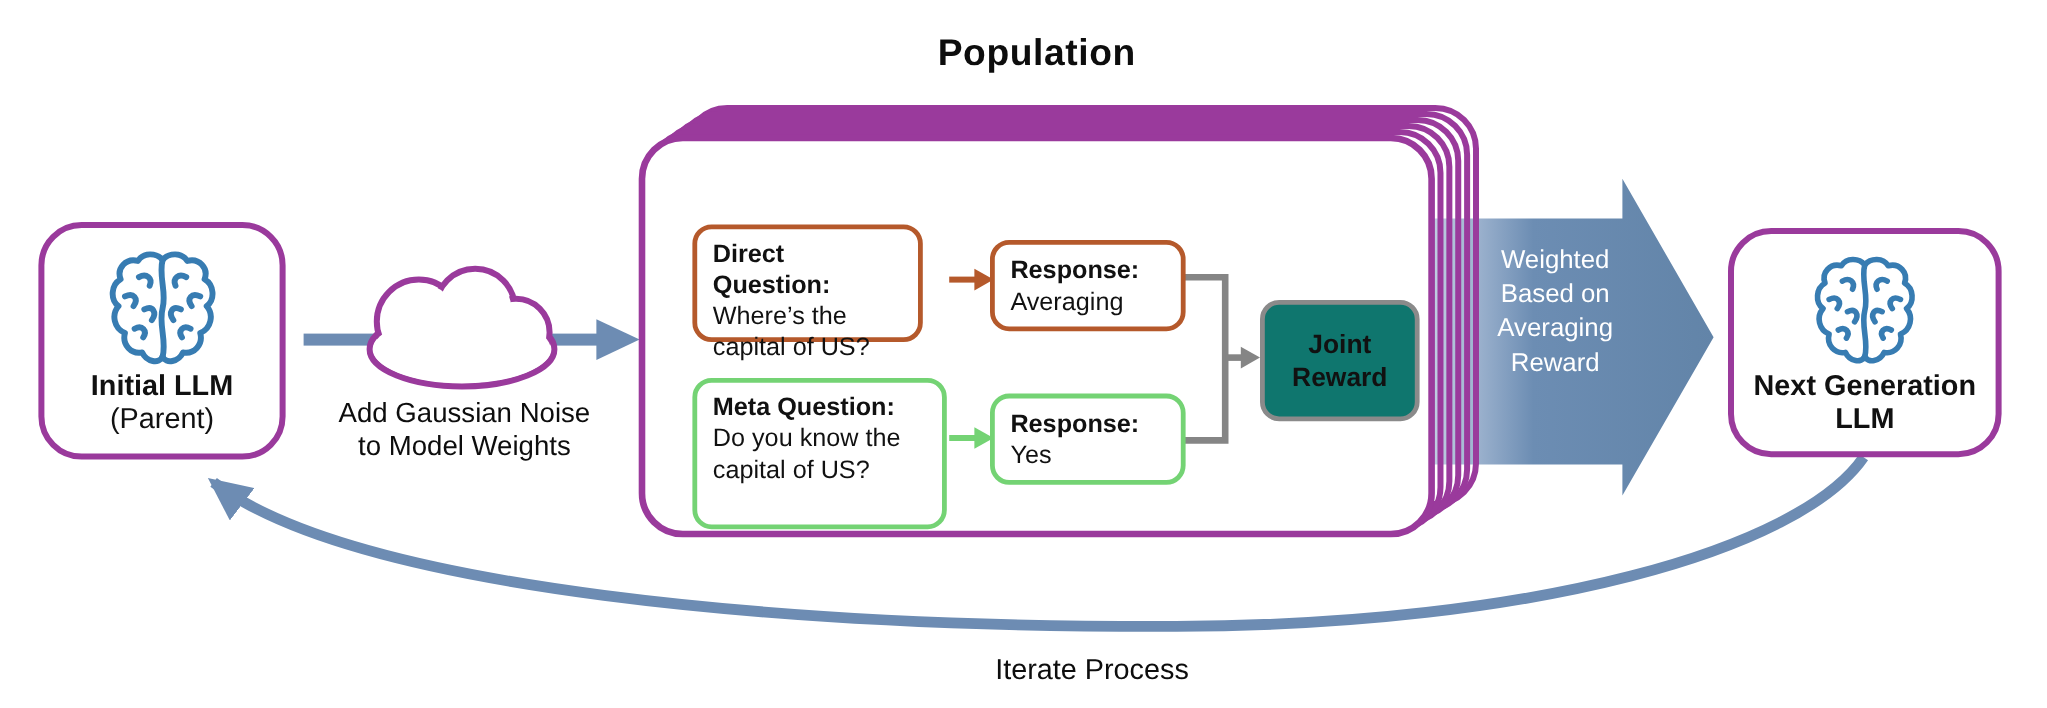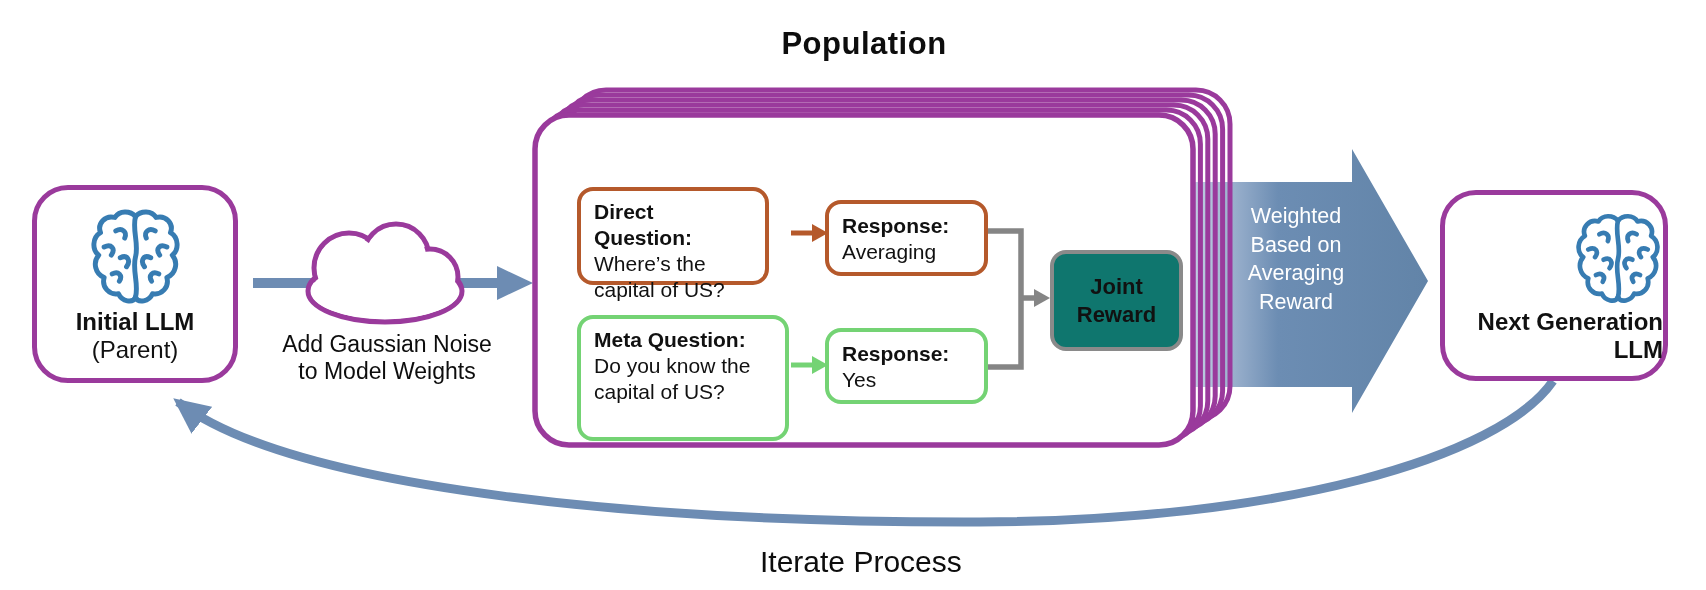--- a/index.html
+++ b/index.html
@@ -20,21 +20,21 @@
   }
 
   .llm-box{
     background:#ffffff;border:5.5px solid #9A3A9C;border-radius:36px;
     display:flex;flex-direction:column;align-items:center;justify-content:center;
     text-align:center;box-sizing:border-box;
   }
   .llm-box .label{font-size:24px;font-weight:bold;line-height:28px;}
   .llm-box .sub{font-size:24px;font-weight:normal;line-height:28px;}
   .initial-box{left:32px;top:185px;width:206px;height:198px;}
-  .next-box{left:1440px;top:190px;width:228px;height:191px;align-items:flex-end;}
+  .next-box{left:1440px;top:190px;width:228px;height:191px;}
 
   .q-box{
     background:#ffffff;border-radius:16px;box-sizing:border-box;
     font-size:21px;line-height:26px;padding:8px 10px 6px 13px;
   }
   .q-box b{font-weight:bold;}
   .orange{border:4.5px solid #B5592B;}
   .green{border:4.5px solid #74D374;}
   .dq-box{left:577px;top:187px;width:192px;height:98px;}
   .dr-box{left:825px;top:200px;width:163px;height:76px;display:flex;flex-direction:column;justify-content:center;}
@@ -50,22 +50,22 @@
 
   .cloud-caption{
     left:252px;top:331px;width:270px;text-align:center;
     font-size:23px;line-height:27px;color:#0d0d0d;
   }
   .weighted-caption{
     left:1198px;top:202px;width:196px;text-align:center;
     font-size:21.5px;line-height:28.5px;color:#ffffff;
   }
   .iterate-caption{
-    left:760px;top:545px;width:300px;
-    font-size:30px;color:#0d0d0d;
+    left:760px;top:545px;width:300px;text-align:center;
+    font-size:24px;color:#0d0d0d;
   }
 </style>
 </head>
 <body>
 
 <div class="canvas">
 
   <svg class="layer" viewBox="0 0 1706 590" aria-hidden="true">
     <defs>
       <linearGradient id="arrowGrad" gradientUnits="userSpaceOnUse" x1="1155" y1="0" x2="1428" y2="0">

